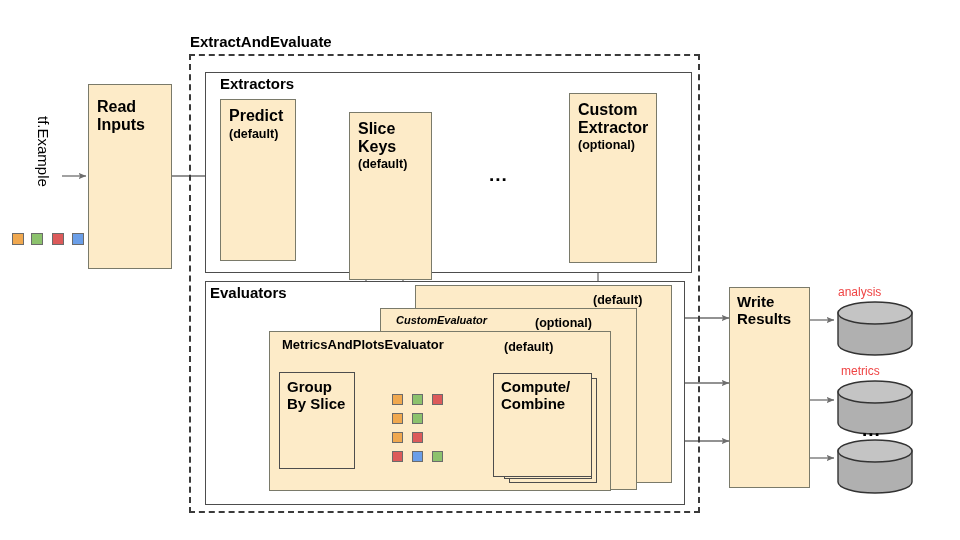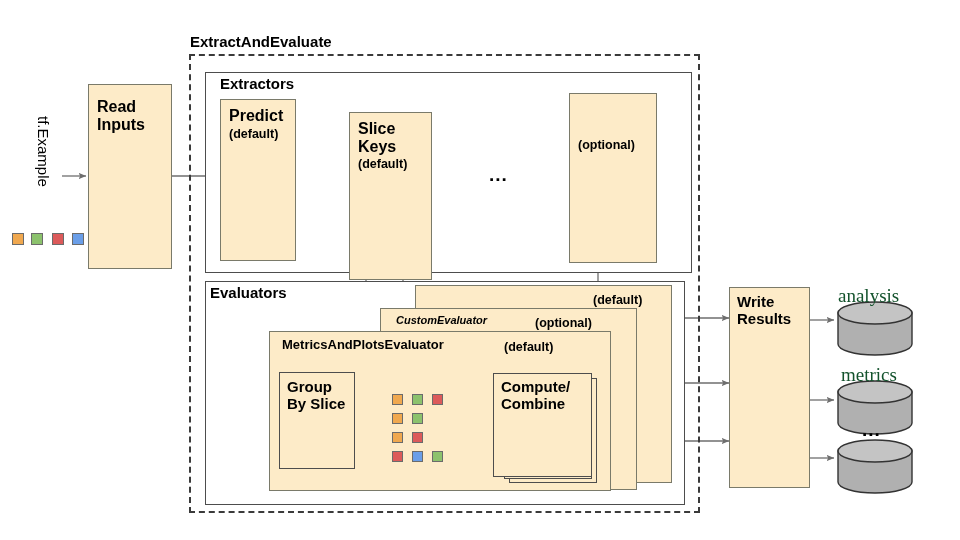--- a/index.html
+++ b/index.html
@@ -96,23 +96,22 @@
 
   .dots {
     position: absolute;
     font-weight: bold;
     font-size: 19px;
     letter-spacing: 1px;
     color: #000;
   }
   .cyllabel {
     position: absolute;
-    font-size: 19px;
-    color: #14532d;
-    font-family: Liberation Serif, serif;
+    font-size: 12px;
+    color: #ef4444;
   }
 </style>
 </head>
 <body>
 
 <div id="stage">
 
   <svg class="overlay" viewBox="0 0 960 540" xmlns="http://www.w3.org/2000/svg">
     <defs>
       <marker id="ah" markerWidth="9" markerHeight="9" refX="7.4" refY="3.1" orient="auto" markerUnits="userSpaceOnUse">
@@ -228,20 +227,22 @@
 
   <div class="abs tanbox" style="left:349px; top:93px; width:83px; height:168px;margin-top:19px;">
     <div class="lbl" style="left:8px; top:7px; font-size:16px;">Slice
 Keys</div>
     <div class="lbl sub" style="left:8px; top:44px;">(default)</div>
   </div>
 
   <div class="dots" style="left:489px; top:164px;">...</div>
 
   <div class="abs tanbox" style="left:569px; top:93px; width:88px; height:170px;">
+    <div class="lbl" style="left:8px; top:7px; font-size:16px;">Custom
+Extractor</div>
     <div class="lbl sub" style="left:8px; top:44px;">(optional)</div>
   </div>
 
   <div class="abs whitebox" style="left:205px; top:281px; width:480px; height:224px;"></div>
   <div class="grouptitle" style="left:210px; top:284px;">Evaluators</div>
 
   <div class="abs tanbox" style="left:415px; top:285px; width:257px; height:198px;">
     <div class="lbl note" style="left:177px; top:7px; font-size:12.5px;">(default)</div>
   </div>
 

